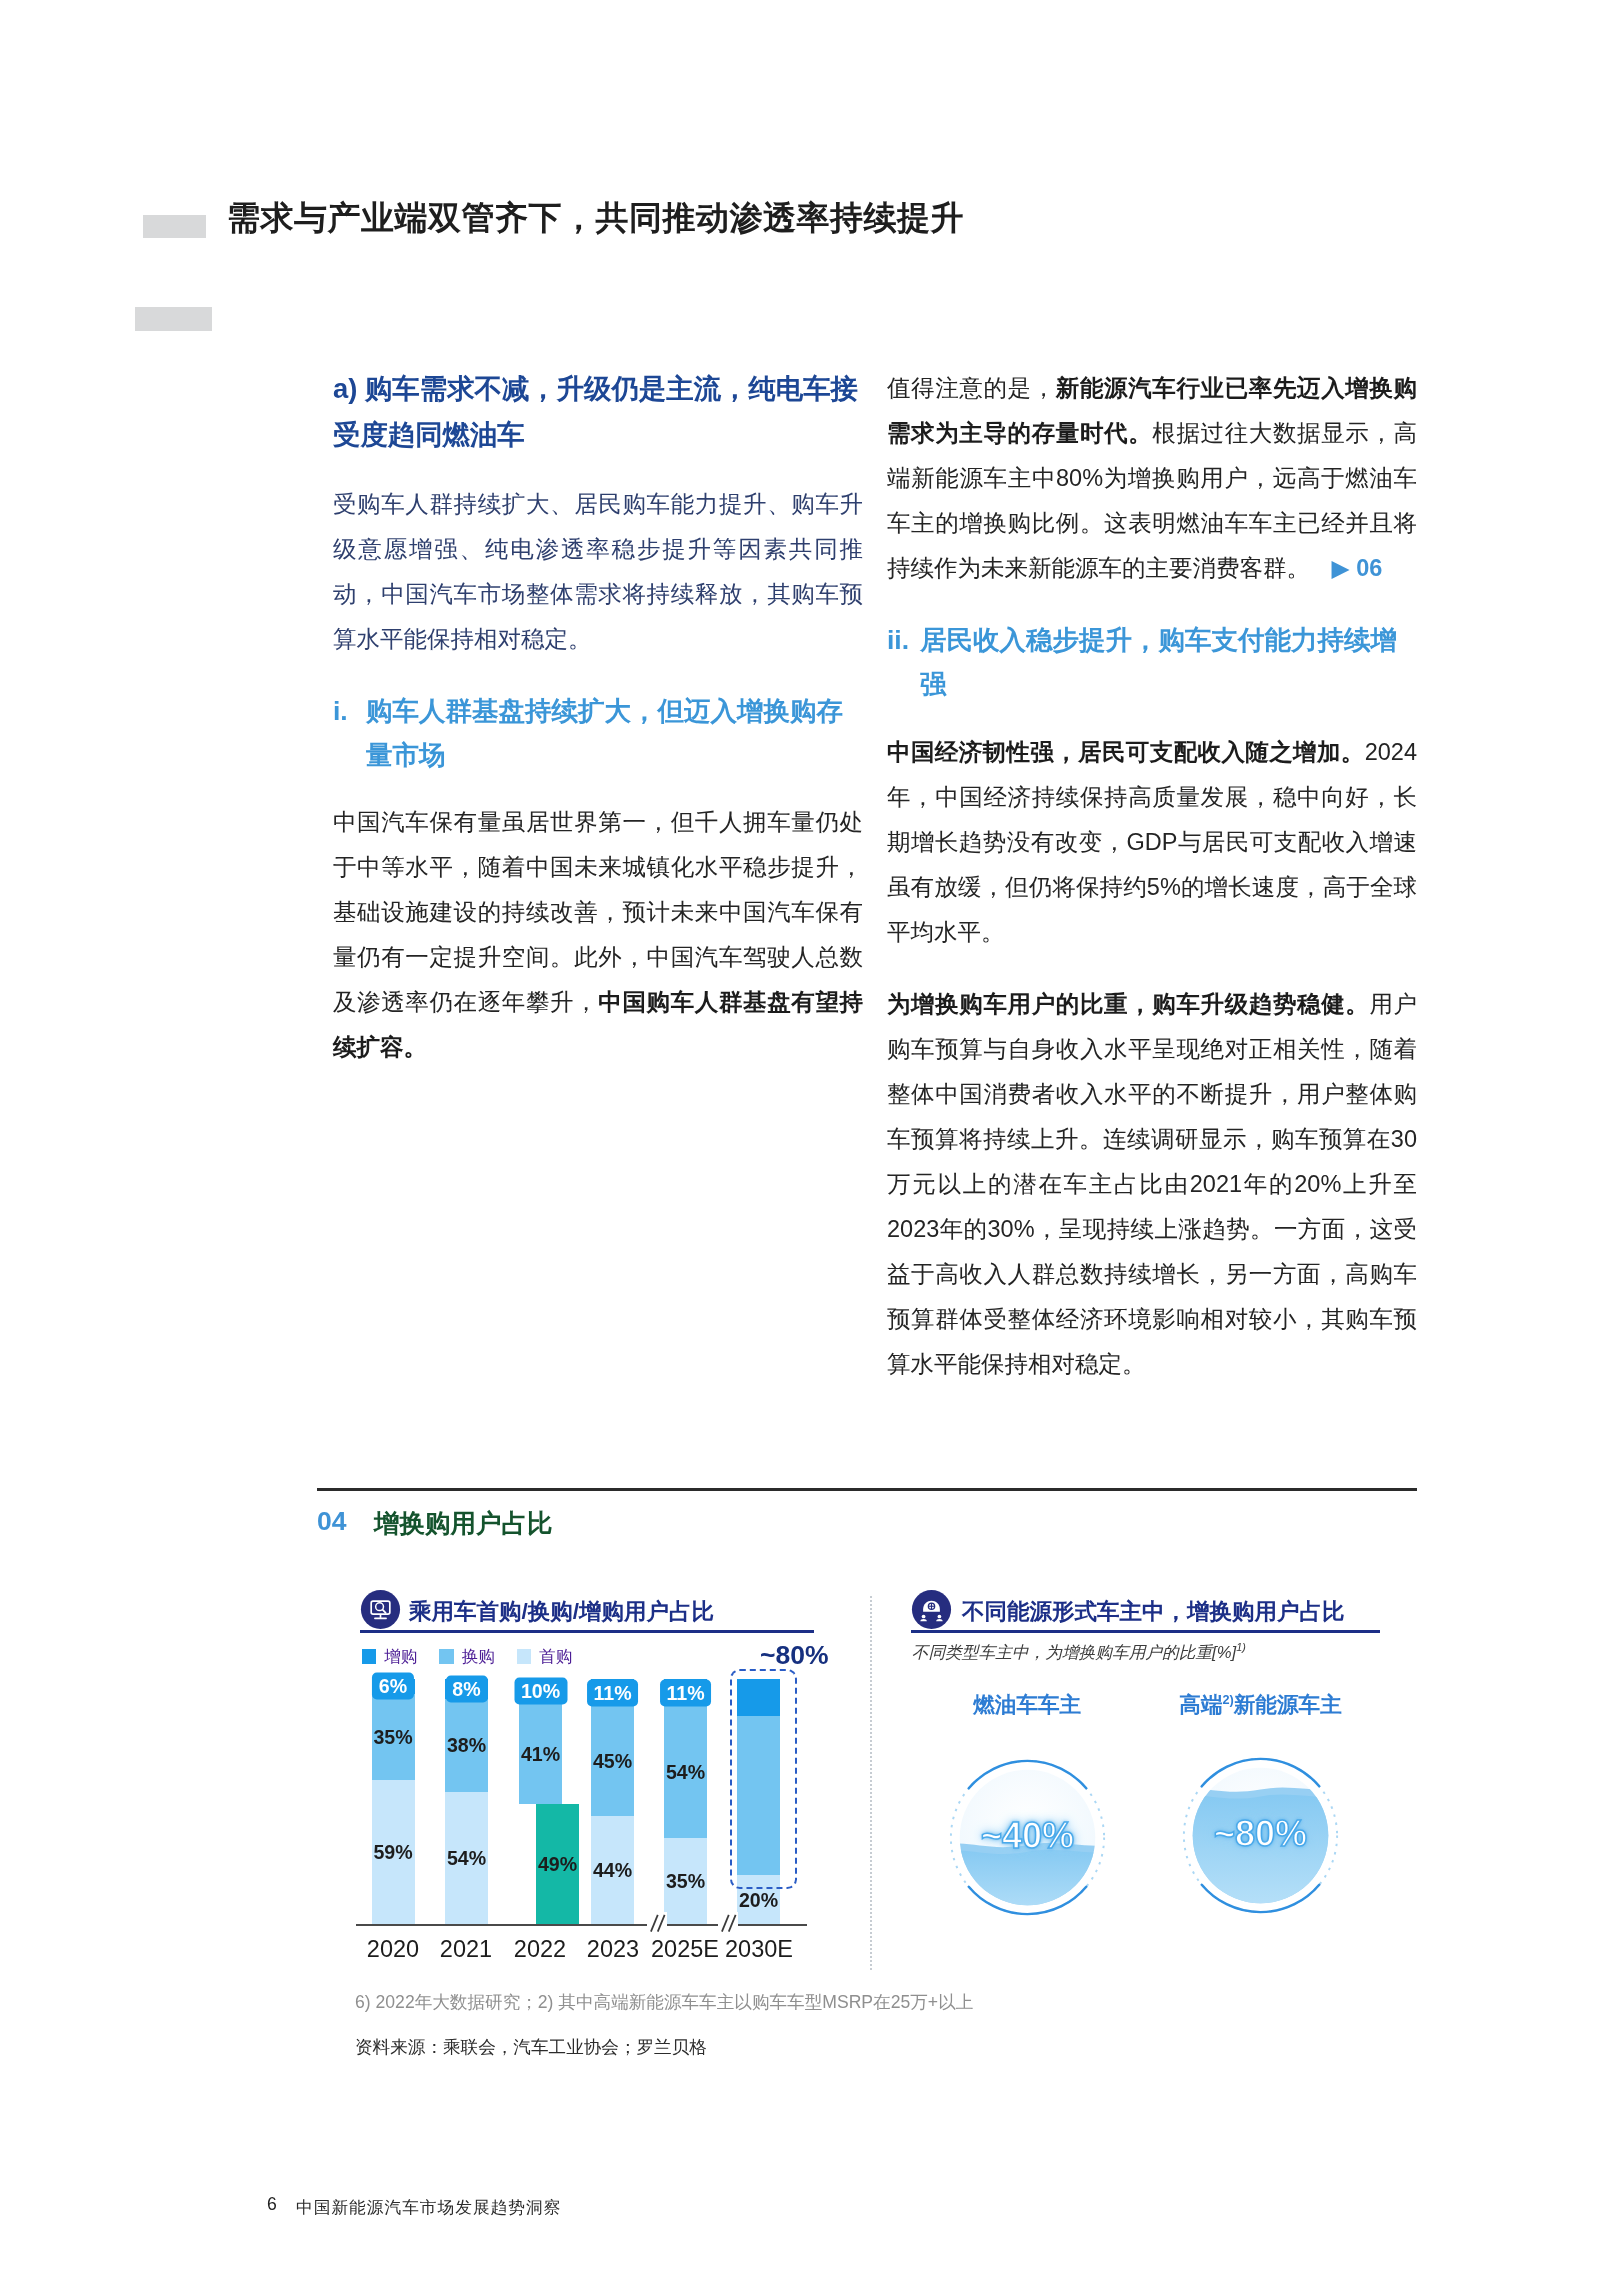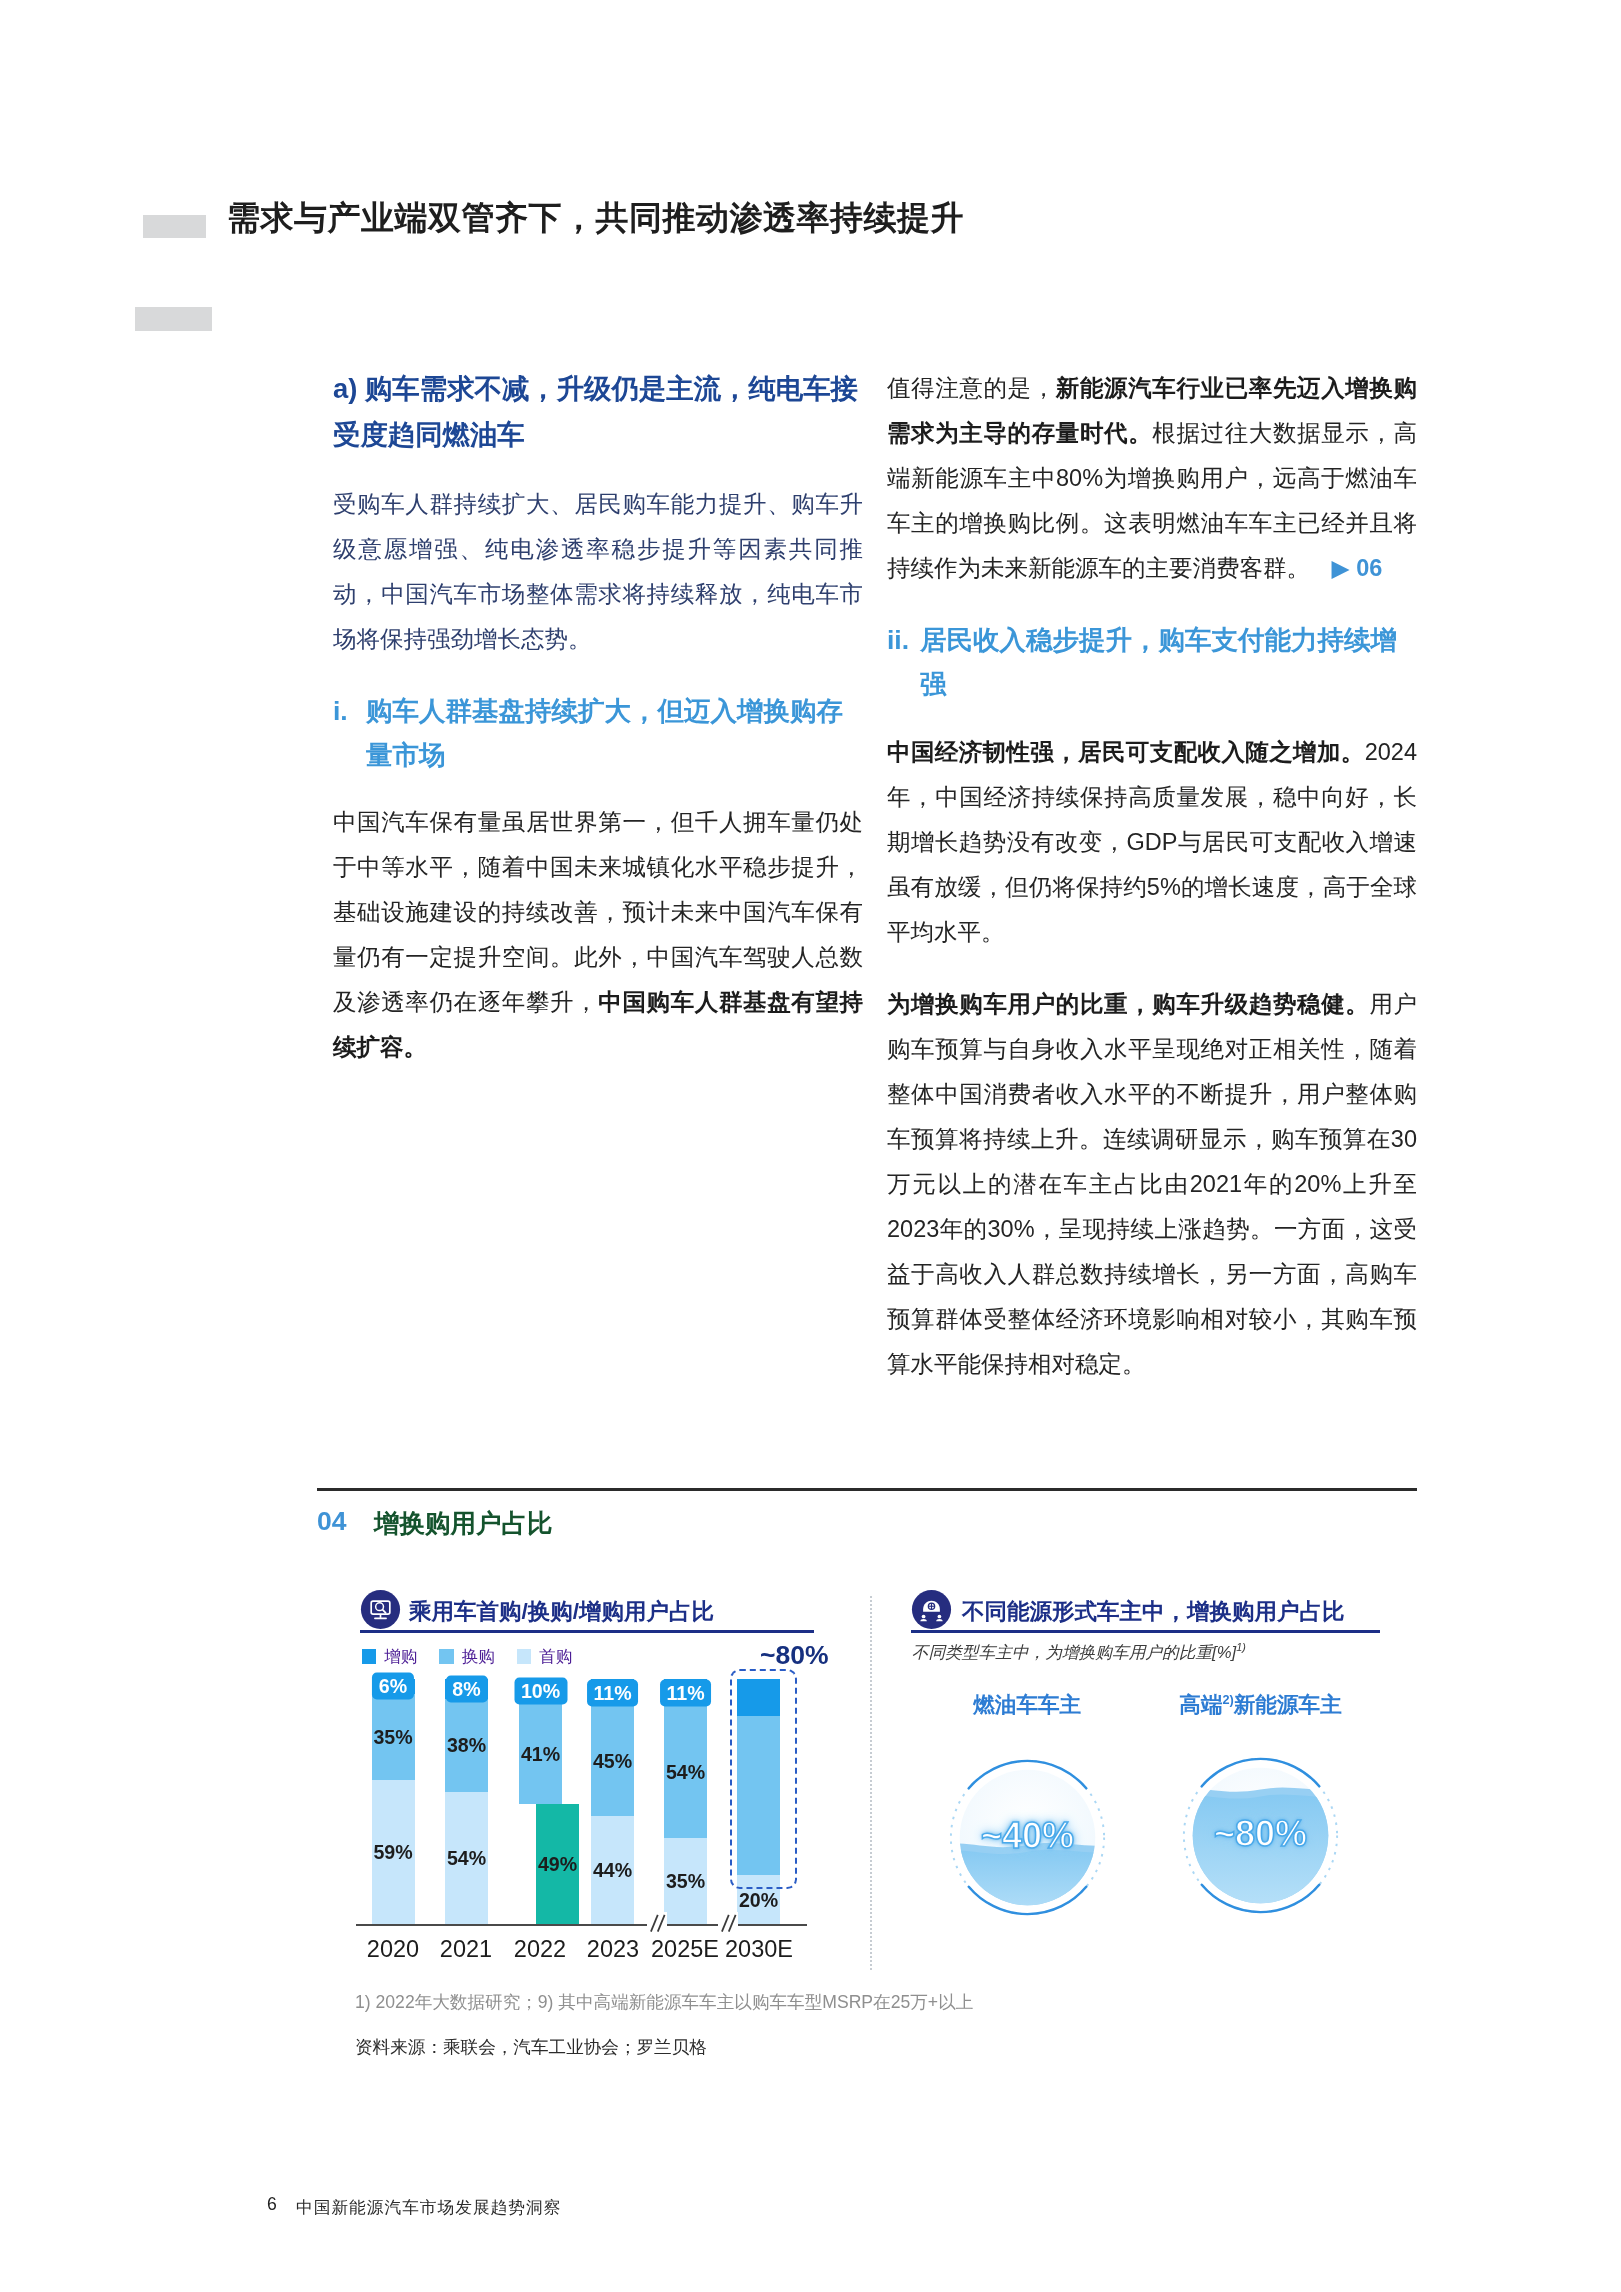--- a/index.html
+++ b/index.html
@@ -82,21 +82,21 @@
 
 <div class="page">
 
   <div class="gray-block one"></div>
   <div class="gray-block two"></div>
 
   <h1 class="main-title">需求与产业端双管齐下，共同推动渗透率持续提升</h1>
 
   <div class="col col-left">
     <h2 class="section-a">a) 购车需求不减，升级仍是主流，纯电车接受度趋同燃油车</h2>
-    <p class="body intro">受购车人群持续扩大、居民购车能力提升、购车升级意愿增强、纯电渗透率稳步提升等因素共同推动，中国汽车市场整体需求将持续释放，纯电车市场将保持强劲增长态势。</p>
+    <p class="body intro">受购车人群持续扩大、居民购车能力提升、购车升级意愿增强、纯电渗透率稳步提升等因素共同推动，中国汽车市场整体需求将持续释放，其购车预算水平能保持相对稳定。</p>
     <h3 class="subhead"><span class="num">i.</span><span>购车人群基盘持续扩大，但迈入增换购存量市场</span></h3>
     <p class="body"><span>中国汽车保有量虽居世界第一，但千人拥车量仍处于中等水平，随着中国未来城镇化水平稳步提升，基础设施建设的持续改善，预计未来中国汽车保有量仍有一定提升空间。此外，中国汽车驾驶人总数及渗透率仍在逐年攀升，</span><b>中国购车人群基盘有望持续扩容。</b></p>
   </div>
 
   <div class="col col-right">
     <p class="body"><span>值得注意的是，</span><b>新能源汽车行业已率先迈入增换购需求为主导的存量时代。</b><span>根据过往大数据显示，高端新能源车主中80%为增换购用户，远高于燃油车车主的增换购比例。这表明燃油车车主已经并且将持续作为未来新能源车的主要消费客群。</span><a class="fig-ref">▶ 06</a></p>
     <h3 class="subhead"><span class="num">ii.</span><span>居民收入稳步提升，购车支付能力持续增强</span></h3>
     <p class="body"><b>中国经济韧性强，居民可支配收入随之增加。</b><span>2024年，中国经济持续保持高质量发展，稳中向好，长期增长趋势没有改变，GDP与居民可支配收入增速虽有放缓，但仍将保持约5%的增长速度，高于全球平均水平。</span></p>
     <p class="body"><b>为增换购车用户的比重，购车升级趋势稳健。</b><span>用户购车预算与自身收入水平呈现绝对正相关性，随着整体中国消费者收入水平的不断提升，用户整体购车预算将持续上升。连续调研显示，购车预算在30万元以上的潜在车主占比由2021年的20%上升至2023年的30%，呈现持续上涨趋势。一方面，这受益于高收入人群总数持续增长，另一方面，高购车预算群体受整体经济环境影响相对较小，其购车预算水平能保持相对稳定。</span></p>
   </div>
@@ -271,20 +271,20 @@
         <path d="M 143.8 134.1 A 78 78 0 0 1 24.2 134.1" fill="none" stroke="#2f8fdf" stroke-width="2.5" stroke-linecap="round"></path>
         <circle cx="84" cy="84" r="69" fill="url(#bgg1)"></circle>
         <g clip-path="url(#clip1)">
           <path d="M -14 40.199999999999996 C 18 28.199999999999996, 40 45.199999999999996, 84 37.199999999999996 C 120 30.199999999999996, 148 44.199999999999996, 182 34.199999999999996 L 182 182 L -14 182 Z" fill="#7fc4f0" opacity="0.8"></path>
           <path d="M -14 47.199999999999996 C 18 35.199999999999996, 40 52.199999999999996, 84 44.199999999999996 C 120 37.199999999999996, 148 51.199999999999996, 182 41.199999999999996 L 182 182 L -14 182 Z" fill="url(#wg1)" opacity="0.95"></path>
         </g>
       </svg>
       <div class="gauge-value">~80%</div></div>
   </div>
 
-  <div class="footnote">1) 2022年大数据研究；9) 其中高端新能源车车主以购车车型MSRP在25万+以上</div>
+  <div class="footnote">6) 2022年大数据研究；2) 其中高端新能源车车主以购车车型MSRP在25万+以上</div>
   <div class="source">资料来源：乘联会，汽车工业协会；罗兰贝格</div>
 
   <div class="footer-num">6</div>
   <div class="footer-text">中国新能源汽车市场发展趋势洞察</div>
 
 </div>
 
 
 </body></html>

